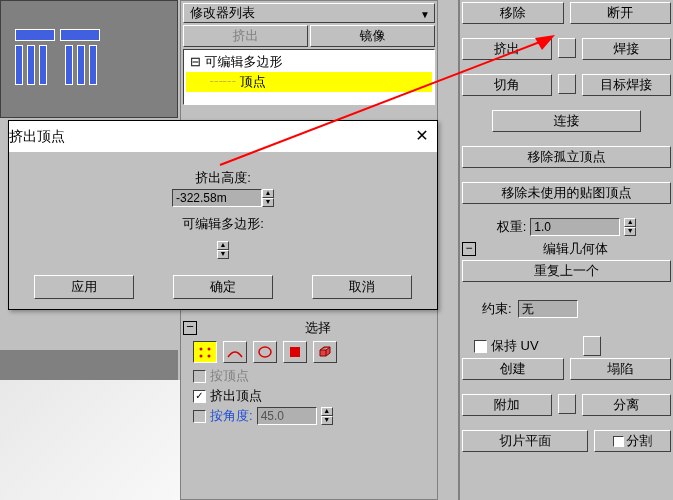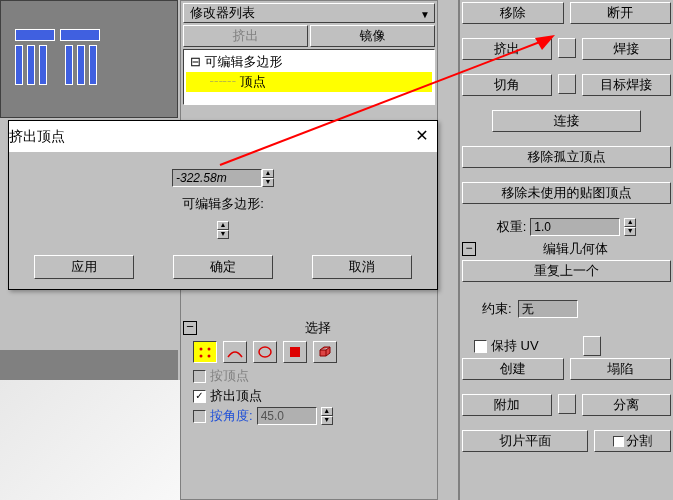--- a/index.html
+++ b/index.html
@@ -56,21 +56,21 @@
 
 
 .dialog { position: absolute; left: 8px; top: 120px; width: 430px; background: #c0c0c0; border: 1px solid #000; box-shadow: 2px 2px 4px rgba(0,0,0,0.3); }
 .dlg-title { height: 32px; background: #fff; display: flex; align-items: center; padding: 0 0; border-bottom: 1px solid #c0c0c0; }
 .dlg-title span { flex: 1; font-size: 14px; }
 .dlg-close { width: 30px; height: 24px; text-align: center; line-height: 22px; font-size: 16px; cursor: pointer; }
 .dlg-body { padding: 16px 10px 10px 10px; }
 .dlg-field { text-align: center; margin-bottom: 8px; }
 .dlg-field-label { margin-bottom: 2px; font-size: 13px; }
 .dlg-input-wrap { display: inline-flex; align-items: center; }
-.dlg-input { width: 90px; height: 18px; background: #b0b0b0; border: 1px solid; border-color: #404040 #fff #fff #404040; padding: 0 3px; font-size: 12px; text-align: left; font-style: italic; }
+.dlg-input { width: 90px; height: 18px; background: #b0b0b0; border: 1px solid; border-color: #404040 #fff #fff #404040; padding: 0 3px; font-size: 12px; text-align: left; }
 .dlg-btns { display: flex; gap: 20px; justify-content: space-around; margin-top: 16px; padding: 0 6px; }
 .dlg-btn { width: 100px; height: 24px; background: #c0c0c0; border: 1px solid; border-color: #fff #404040 #404040 #fff; text-align: center; line-height: 22px; cursor: pointer; }
 
 
 .arrow { position: absolute; left: 210px; top: 30px; width: 350px; height: 140px; pointer-events: none; }
 
 
 svg { display: block; }
 </style>
 </head>
@@ -228,20 +228,21 @@
   </div>
 </div>
 
 <div class="dialog">
   <div class="dlg-title">
     <span>挤出顶点</span>
     <div class="dlg-close">✕</div>
   </div>
   <div class="dlg-body">
     <div class="dlg-field">
+      <div class="dlg-field-label">挤出高度:</div>
       <div class="dlg-input-wrap">
         <input class="dlg-input" value="-322.58m" style="">
         <div class="spinner-btns">
             <div class="spin-up">▲</div>
             <div class="spin-down">▼</div>
           </div>
       </div>
     </div>
     <div class="dlg-field">
       <div class="dlg-field-label">可编辑多边形:</div>

